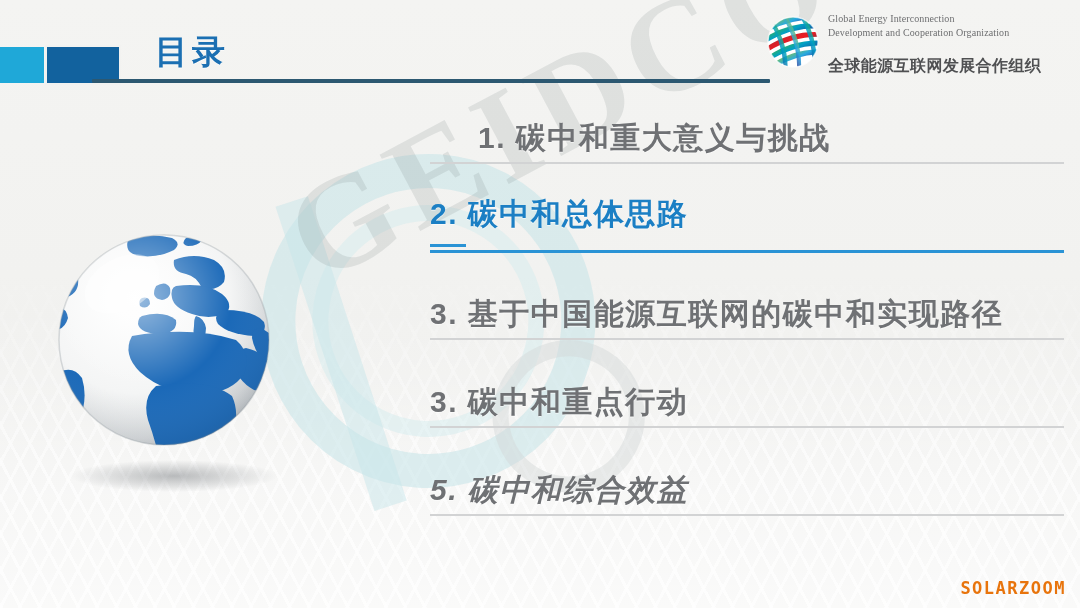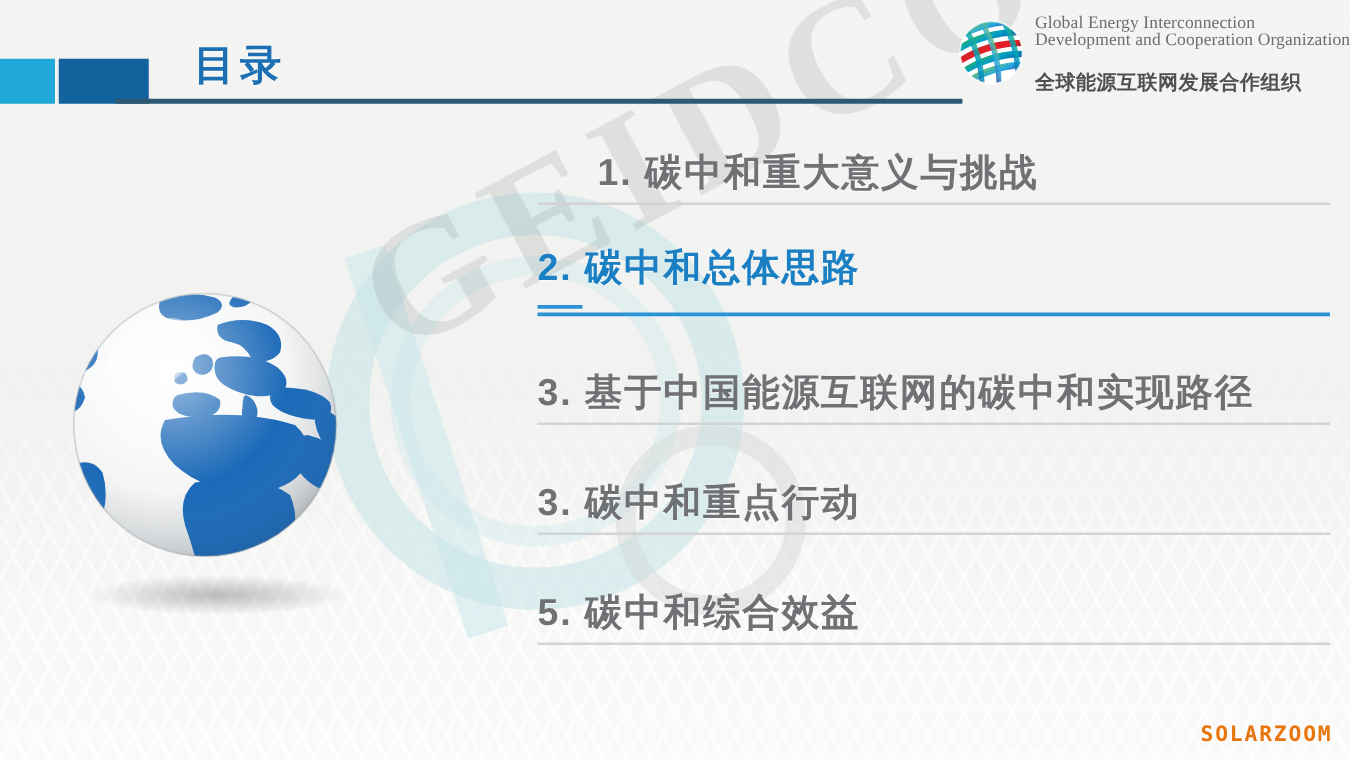--- a/index.html
+++ b/index.html
@@ -53,21 +53,21 @@
     margin-left:45px;
   }
   .hdr-rule{position:absolute;left:92px;top:79px;width:678px;height:4px;background:#2c5871;border-radius:1px;}
 
   
   .brand{position:absolute;left:762px;top:8px;width:312px;height:74px;}
   .brand-mark{position:absolute;left:0;top:4px;width:62px;height:62px;}
   .brand-text{position:absolute;left:66px;top:4px;width:246px;}
   .brand-en1,.brand-en2{
     font-family:"Liberation Serif","DejaVu Serif",serif;
-    font-size:14px;color:#6d6e70;line-height:14px;white-space:nowrap;letter-spacing:.1px;
+    font-size:10px;color:#6d6e70;line-height:14px;white-space:nowrap;letter-spacing:.1px;
   }
   .brand-cn{
     margin-top:16px;font-size:16px;font-weight:700;color:#4f5052;
     letter-spacing:.4px;white-space:nowrap;
   }
 
   
   .globe-wrap{position:absolute;left:46px;top:224px;width:268px;height:278px;}
 
   
@@ -270,21 +270,21 @@
     </div>
 
     <div class="toc-item">
       <div class="toc-row" style="top:264px;">
         <span class="toc-label">3. 碳中和重点行动</span>
       </div>
       <div class="toc-underline" style="top:308px;"></div>
     </div>
 
     <div class="toc-item">
-      <div class="toc-row" style="top:352px;">
+      <div class="toc-row" style="top:352px;font-style:italic;">
         <span class="toc-label">5. 碳中和综合效益</span>
       </div>
       <div class="toc-underline" style="top:396px;"></div>
     </div>
 
   </div>
 
   <div class="solarzoom">SOLARZOOM</div>
 
 </div>

